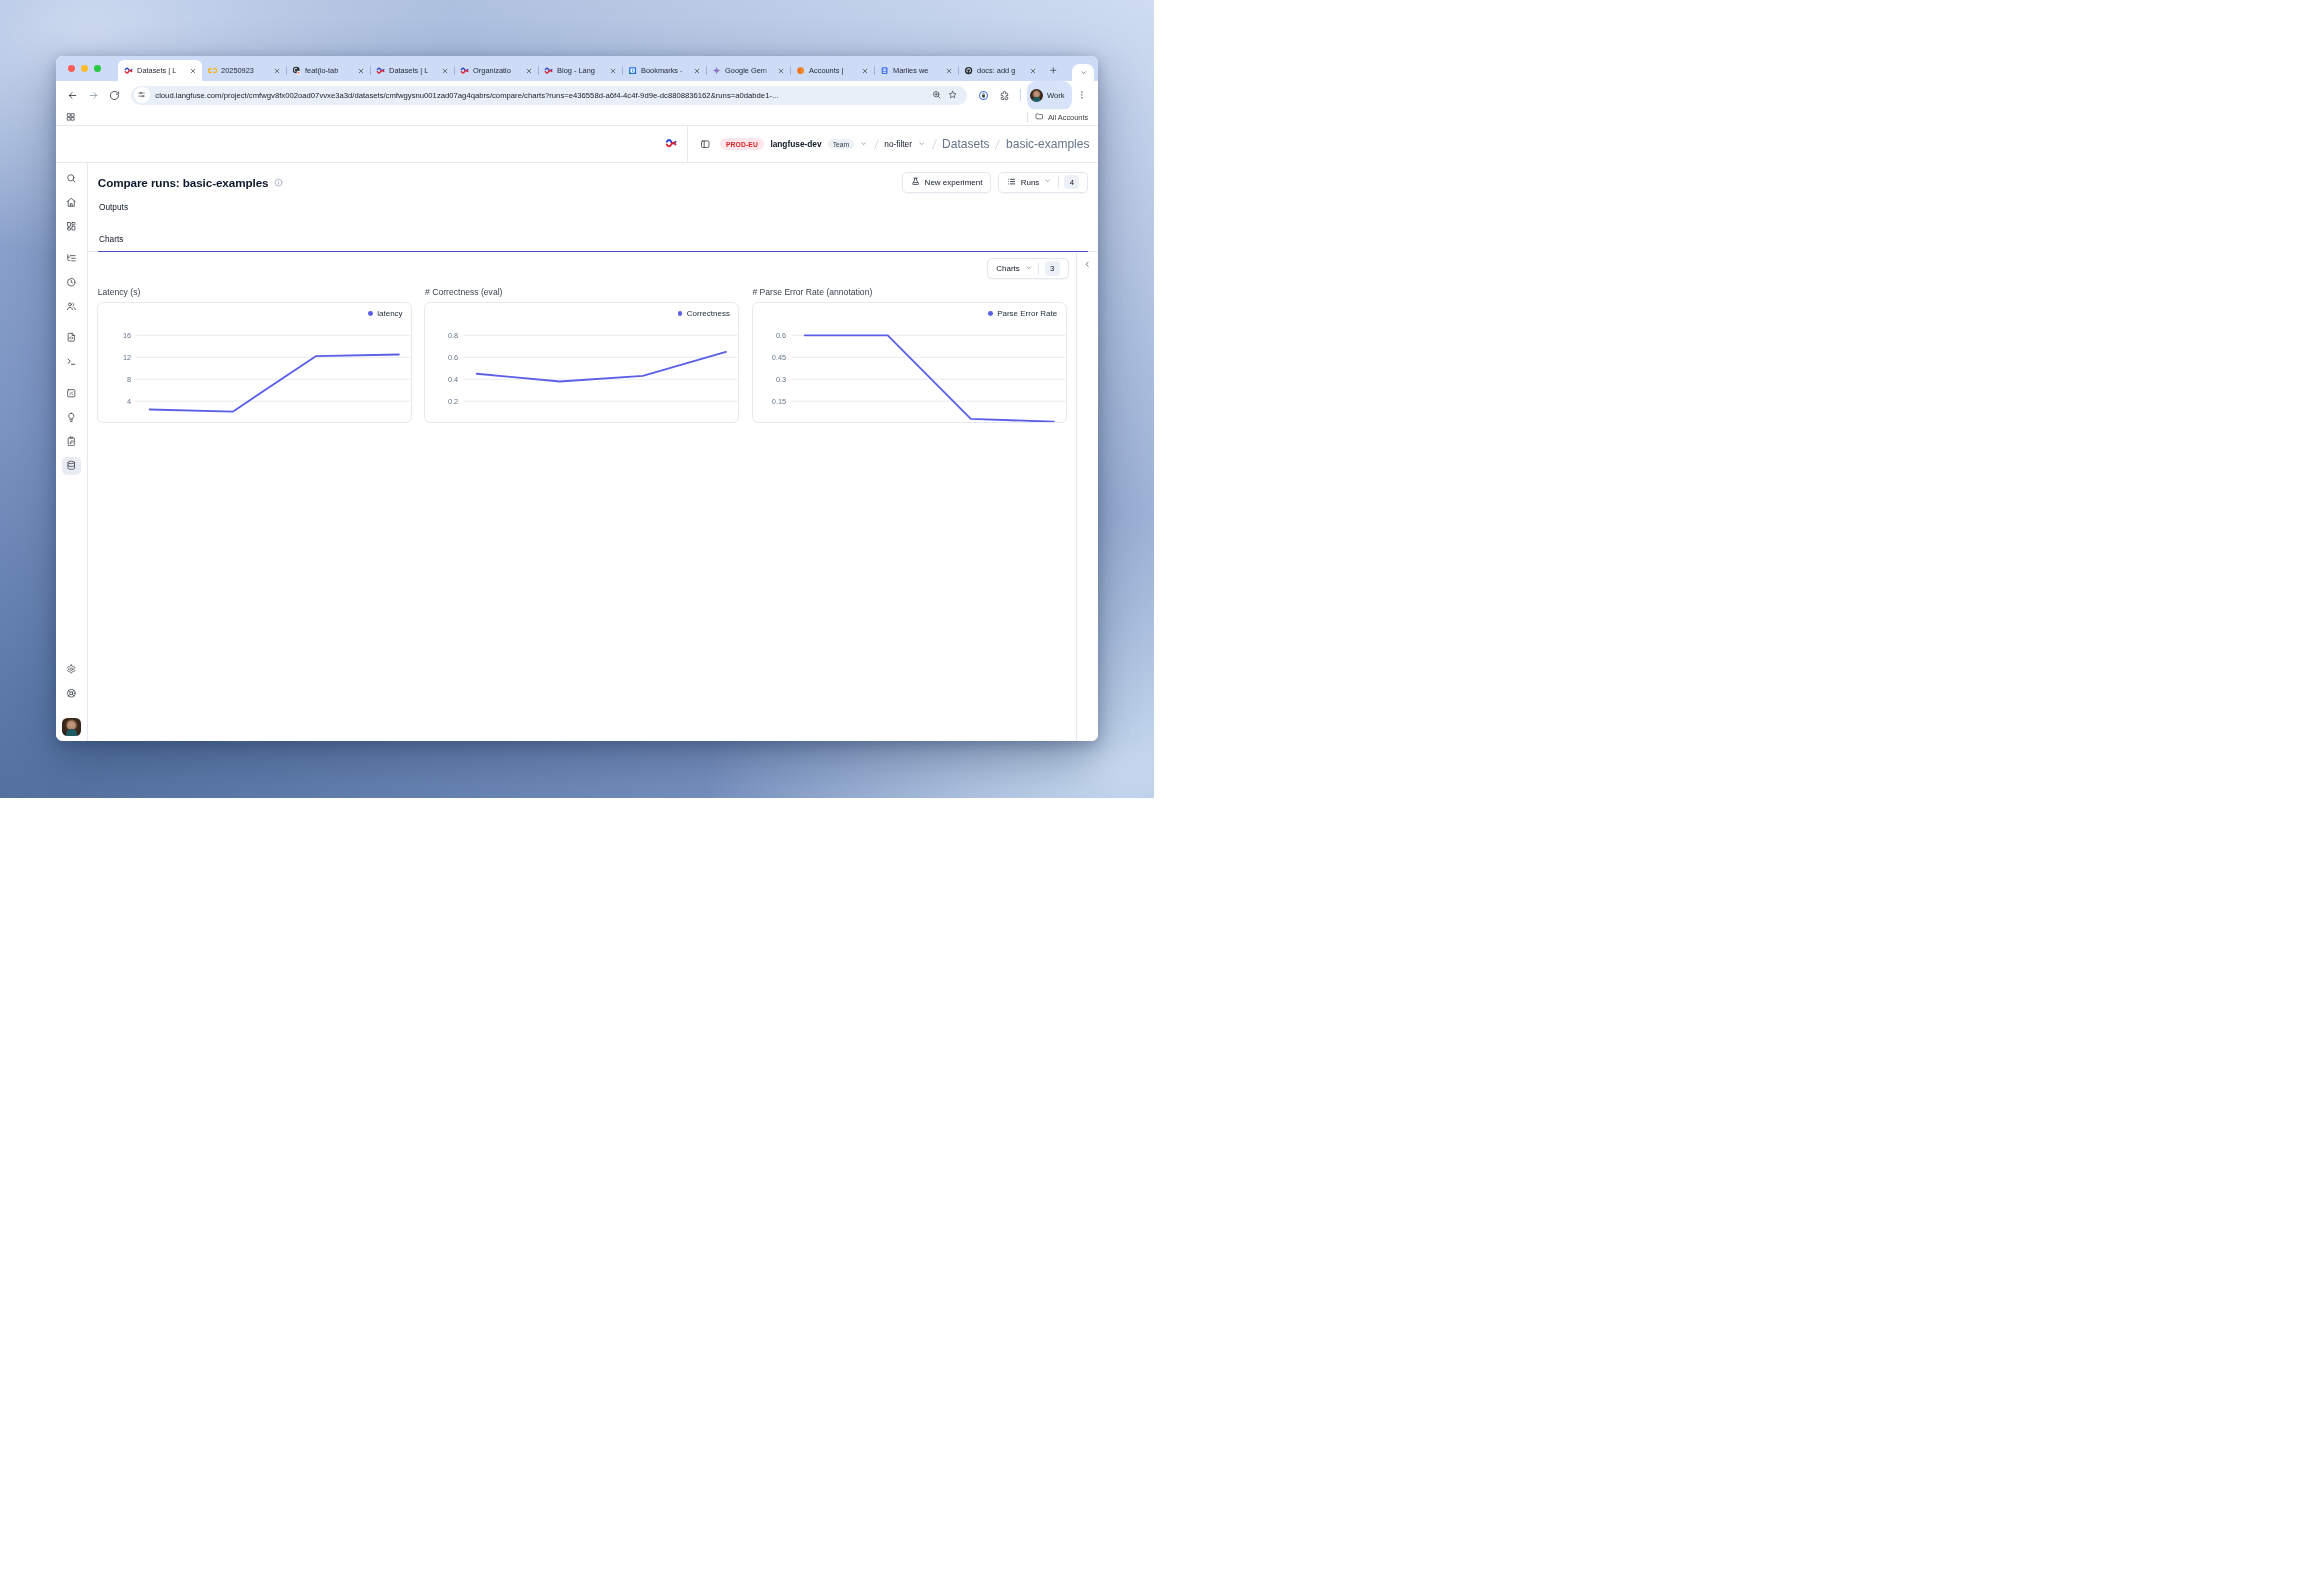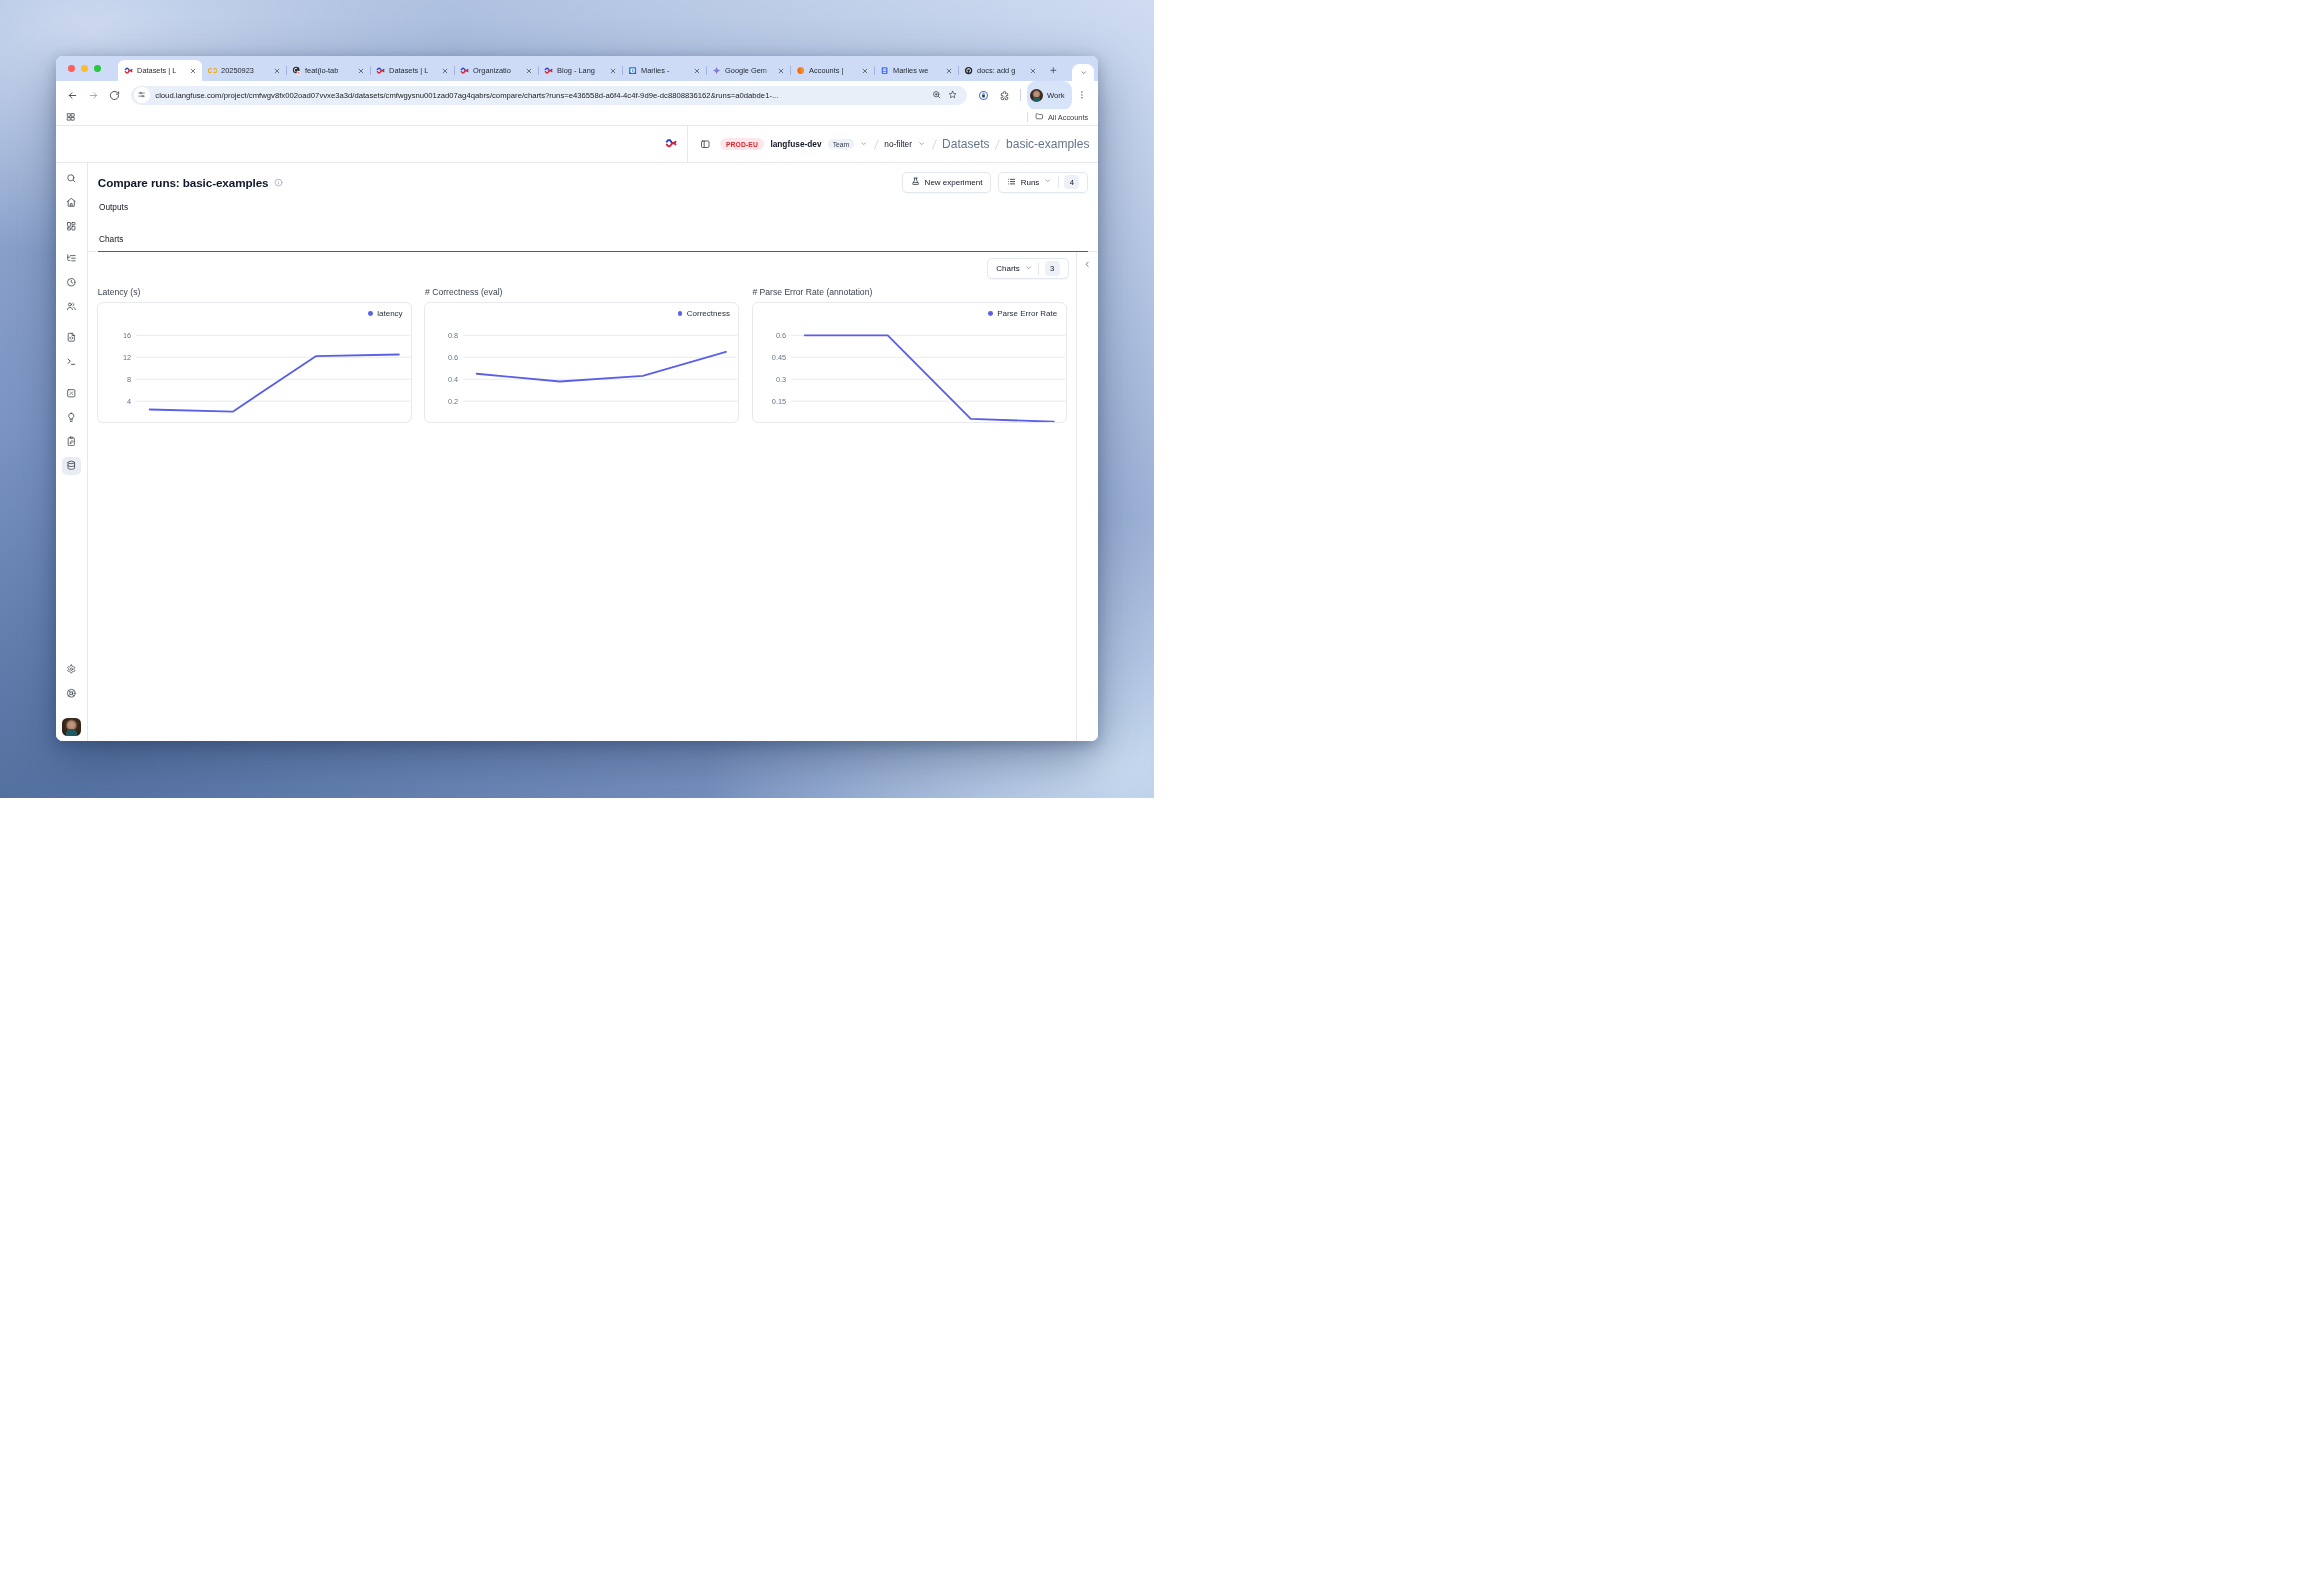--- a/index.html
+++ b/index.html
@@ -230,21 +230,21 @@
           <div class="tab">
             <span class="fav">
               <svg viewBox="0 0 24 24">
                 <rect x="3" y="3" width="18" height="18" rx="2" fill="#1a73e8"></rect>
                 <rect x="6.4" y="6.4" width="11.2" height="11.2" fill="#fff"></rect>
                 <text x="12" y="15.3" text-anchor="middle" font-size="8.6" font-weight="700" fill="#1a73e8" font-family="Liberation Sans, sans-serif">6</text>
                 <rect x="3" y="17.2" width="3.8" height="3.8" fill="#188038"></rect>
                 <path d="M21 16.5 16.5 21H21z" fill="#1557b0"></path>
               </svg>
             </span>
-            <span class="ttl">Marlies -</span>
+            <span class="ttl">Bookmarks -</span>
             <span class="tclose">
               <svg viewBox="0 0 24 24" fill="none" stroke="currentColor" stroke-width="2.1" stroke-linecap="round" stroke-linejoin="round">
                 <path d="M6.5 6.5 17.5 17.5M17.5 6.5 6.5 17.5"></path>
               </svg>
             </span>
           </div>
           <div class="tab">
             <span class="fav">
               <svg viewBox="0 0 24 24">
                 <defs>

